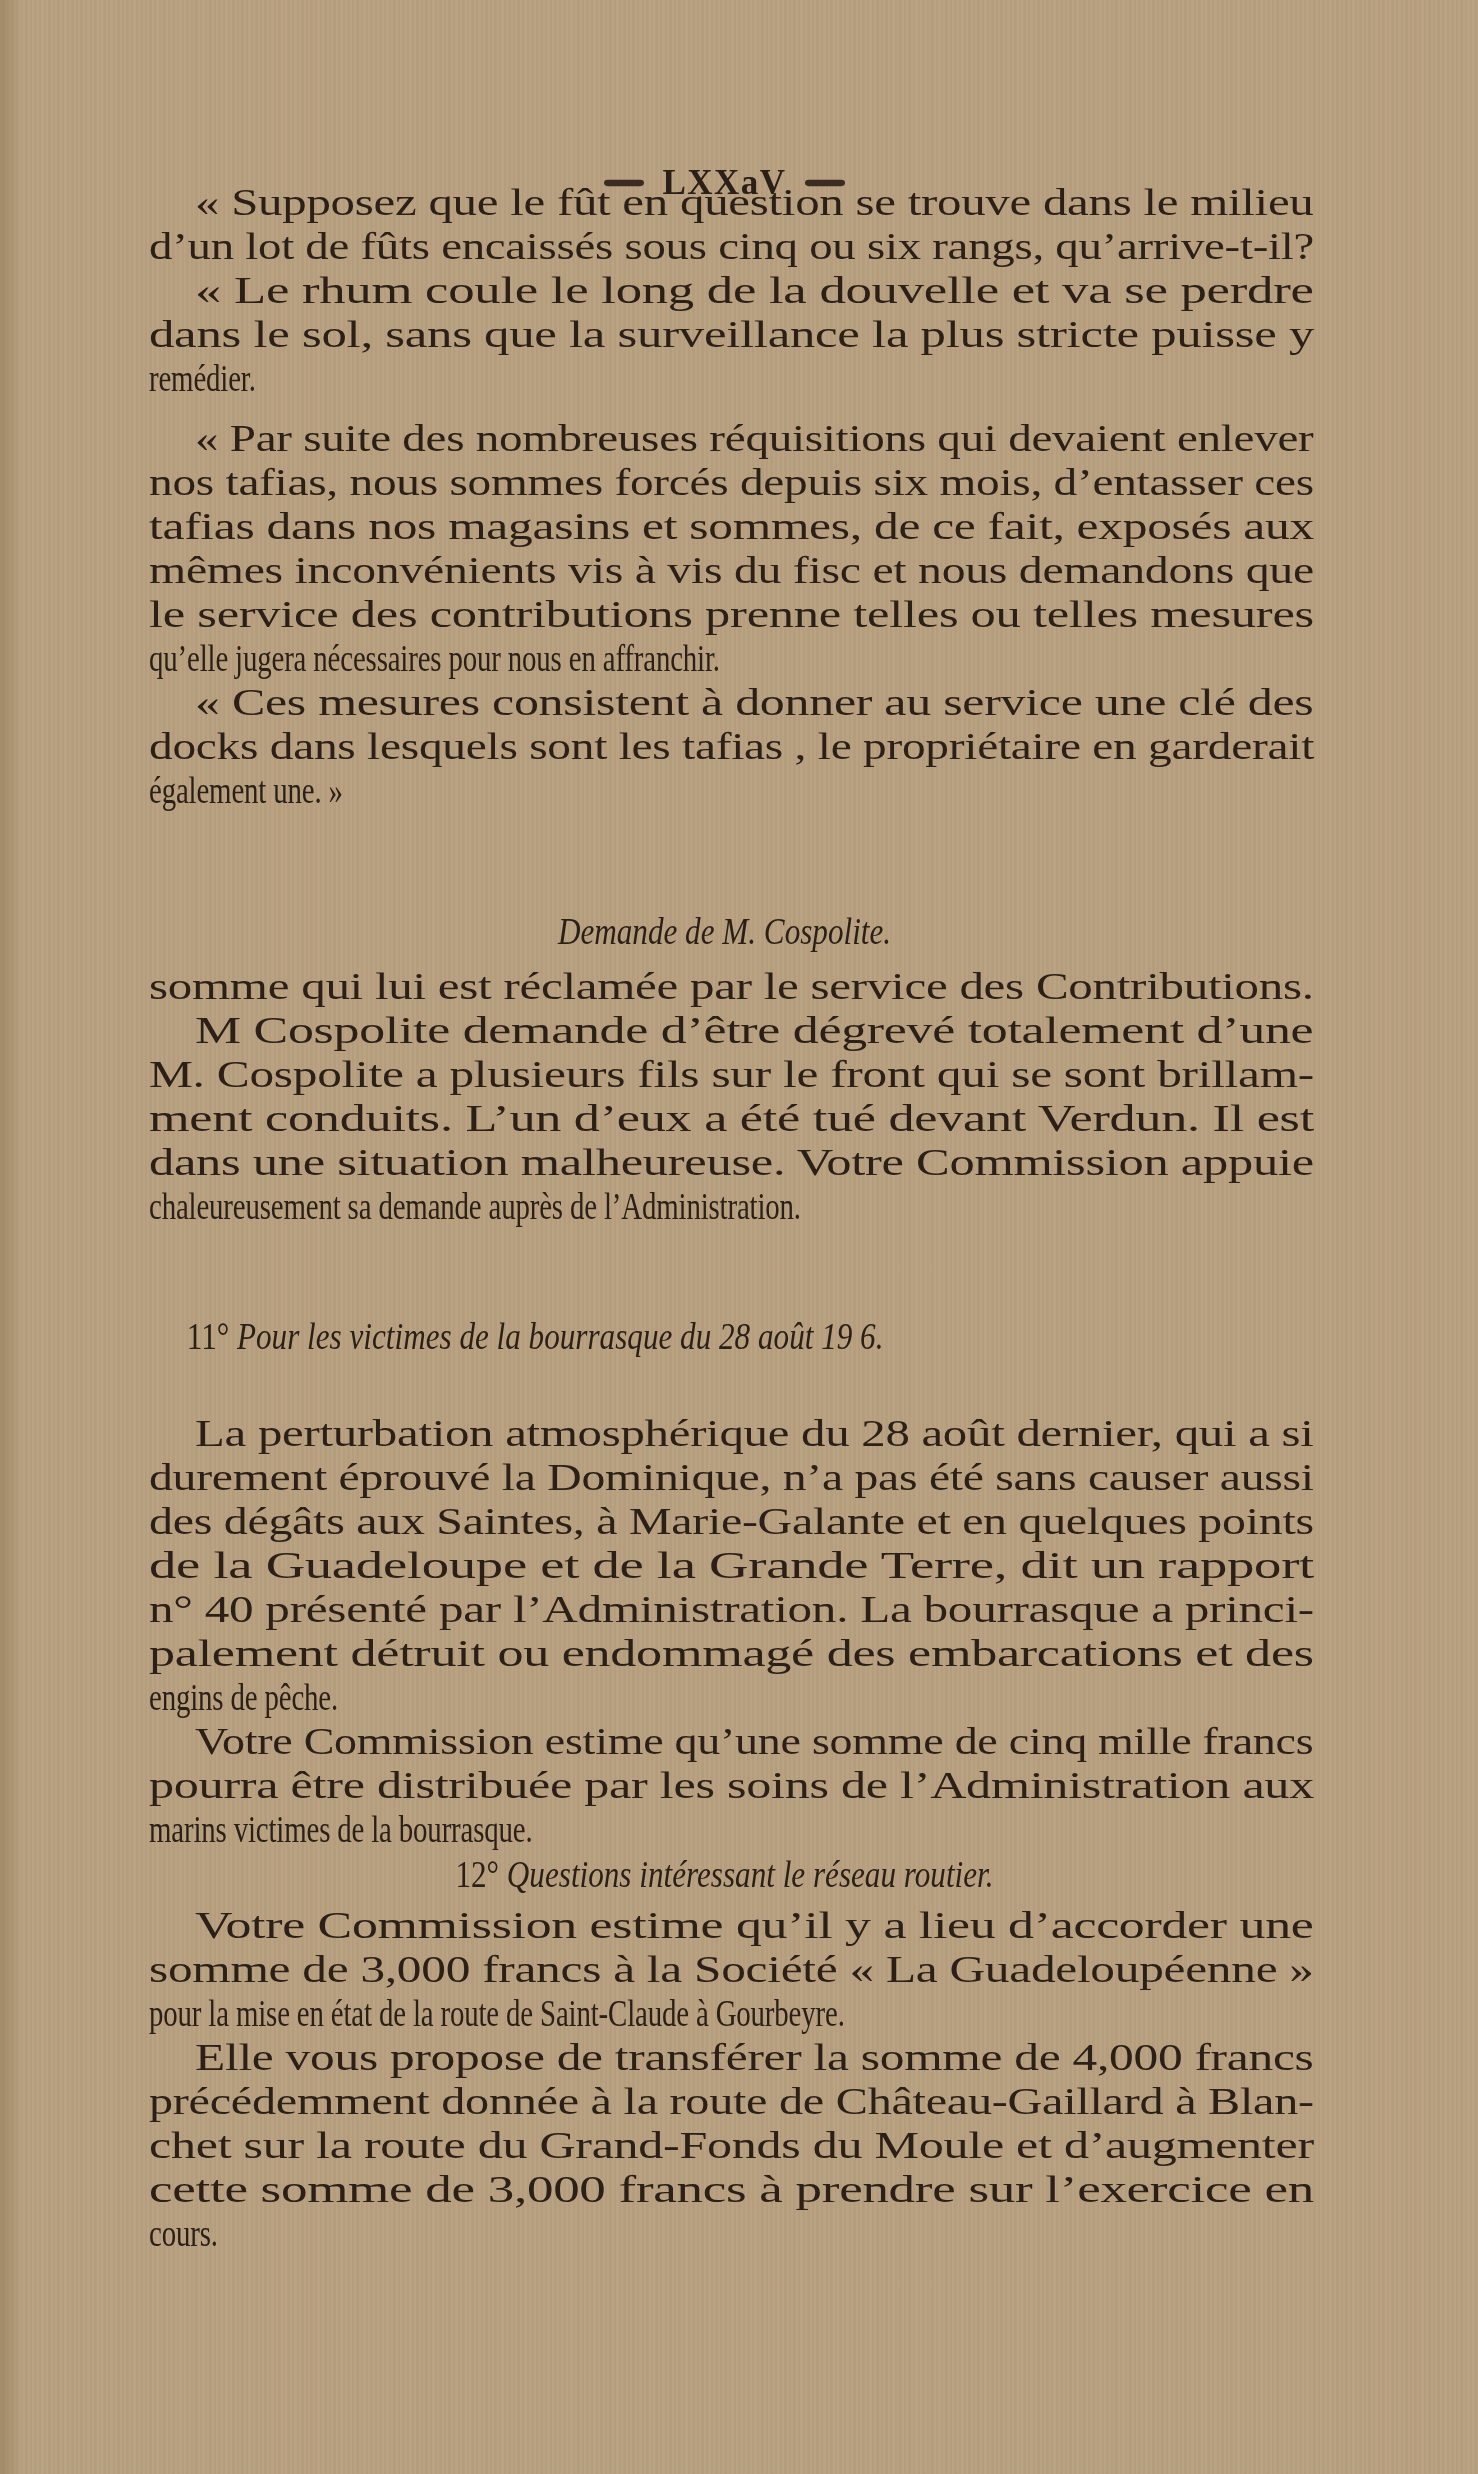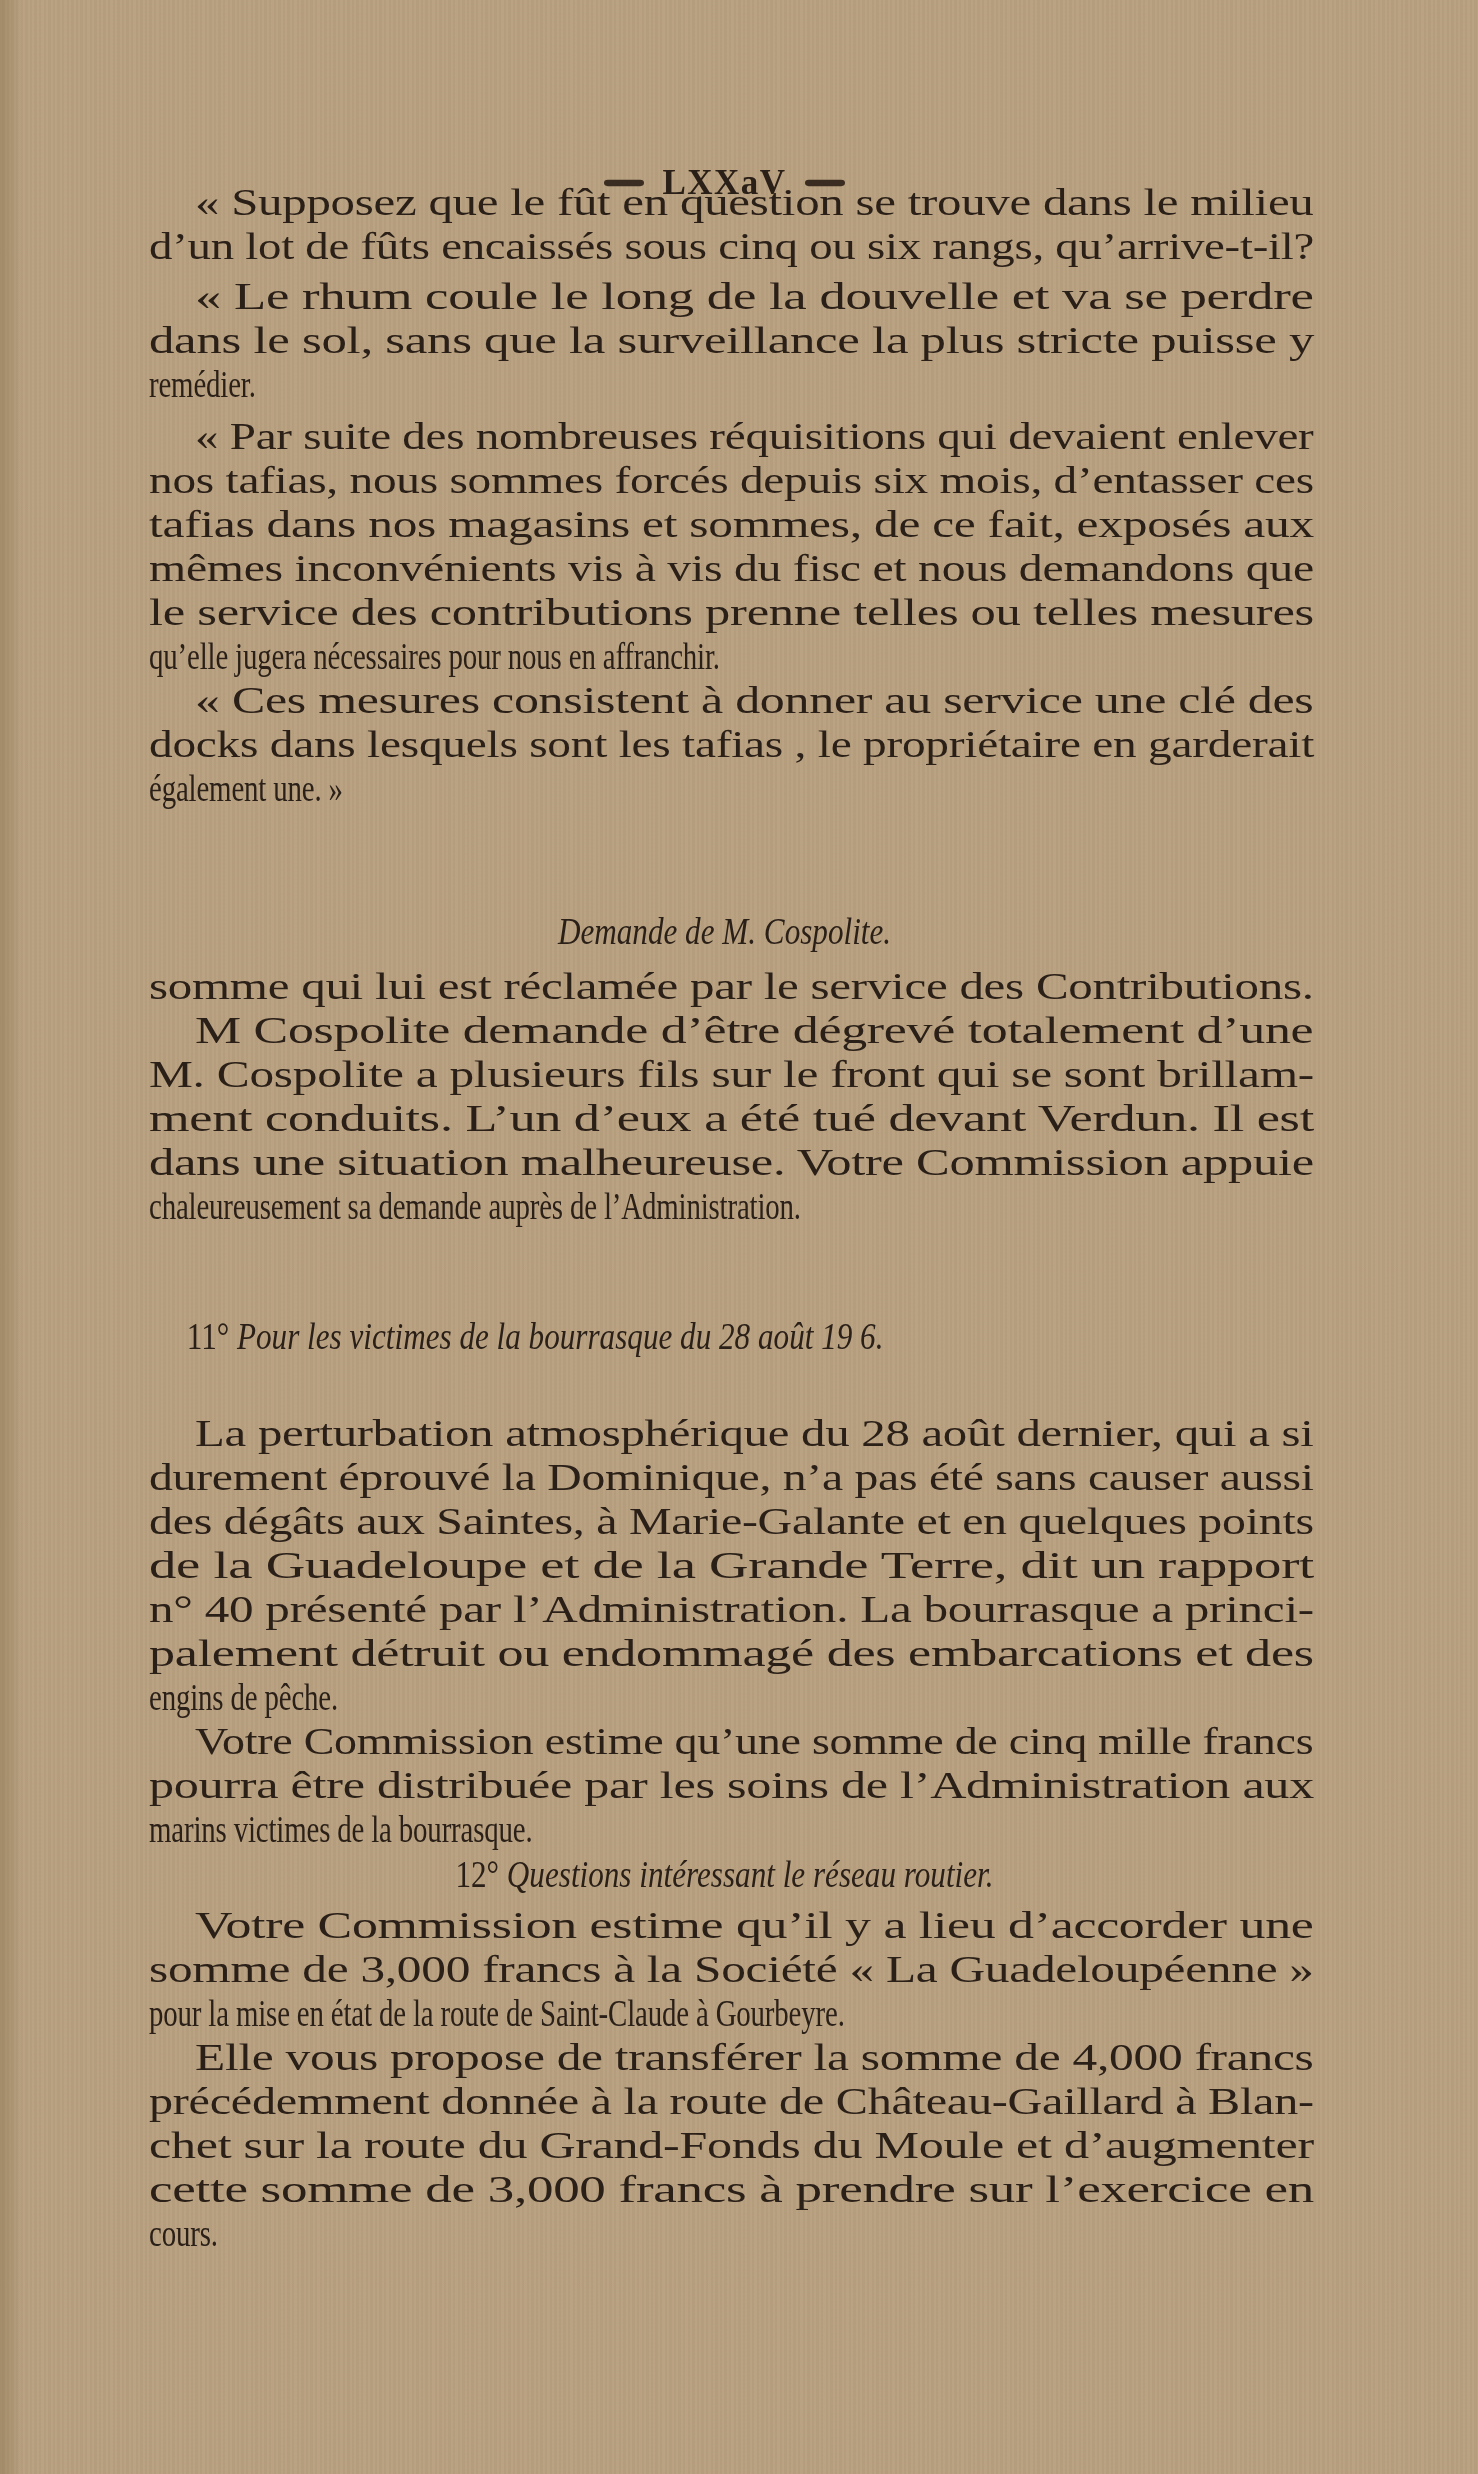--- a/index.html
+++ b/index.html
@@ -92,24 +92,24 @@
 
 <div class="page">
 
   <div class="running-head">
     <span class="dash"></span><span class="folio">LXXаV</span><span class="dash"></span>
   </div>
 
   <div class="block" style="top:36px;">
     <span class="line indent"><span style="display: inline-block; white-space: nowrap; transform-origin: left top; transform: scaleX(1.3215);">« Supposez que le fût en question se trouve dans le milieu</span></span>
     <span class="line"><span style="display: inline-block; white-space: nowrap; transform-origin: left top; transform: scaleX(1.2652);">d’un lot de fûts encaissés sous cinq ou six rangs, qu’arrive-t-il?</span></span>
-    <span class="line indent" style="margin-top:6px;"><span style="display: inline-block; white-space: nowrap; transform-origin: left top; transform: scaleX(1.426);">« Le rhum coule le long de la douvelle et va se perdre</span></span>
+    <span class="line indent" style="margin-top:0;"><span style="display: inline-block; white-space: nowrap; transform-origin: left top; transform: scaleX(1.426);">« Le rhum coule le long de la douvelle et va se perdre</span></span>
     <span class="line"><span style="display: inline-block; white-space: nowrap; transform-origin: left top; transform: scaleX(1.3728);">dans le sol, sans que la surveillance la plus stricte puisse y</span></span>
     <span class="line last"><span style="display: inline-block; white-space: nowrap; transform-origin: left top; transform: scaleX(0.78);">remédier.</span></span>
-    <span class="line indent" style="margin-top:8px;"><span style="display: inline-block; white-space: nowrap; transform-origin: left top; transform: scaleX(1.2712);">« Par suite des nombreuses réquisitions qui devaient enlever</span></span>
+    <span class="line indent" style="margin-top:16px;"><span style="display: inline-block; white-space: nowrap; transform-origin: left top; transform: scaleX(1.2712);">« Par suite des nombreuses réquisitions qui devaient enlever</span></span>
     <span class="line"><span style="display: inline-block; white-space: nowrap; transform-origin: left top; transform: scaleX(1.2781);">nos tafias, nous sommes forcés depuis six mois, d’entasser ces</span></span>
     <span class="line"><span style="display: inline-block; white-space: nowrap; transform-origin: left top; transform: scaleX(1.3361);">tafias dans nos magasins et sommes, de ce fait, exposés aux</span></span>
     <span class="line"><span style="display: inline-block; white-space: nowrap; transform-origin: left top; transform: scaleX(1.2903);">mêmes inconvénients vis à vis du fisc et nous demandons que</span></span>
     <span class="line"><span style="display: inline-block; white-space: nowrap; transform-origin: left top; transform: scaleX(1.3655);">le service des contributions prenne telles ou telles mesures</span></span>
     <span class="line last"><span style="display: inline-block; white-space: nowrap; transform-origin: left top; transform: scaleX(0.78);">qu’elle jugera nécessaires pour nous en affranchir.</span></span>
     <span class="line indent"><span style="display: inline-block; white-space: nowrap; transform-origin: left top; transform: scaleX(1.3488);">« Ces mesures consistent à donner au service une clé des</span></span>
     <span class="line"><span style="display: inline-block; white-space: nowrap; transform-origin: left top; transform: scaleX(1.2796);">docks dans lesquels sont les tafias , le propriétaire en garderait</span></span>
     <span class="line last"><span style="display: inline-block; white-space: nowrap; transform-origin: left top; transform: scaleX(0.78);">également une. »</span></span>
   </div>
 

